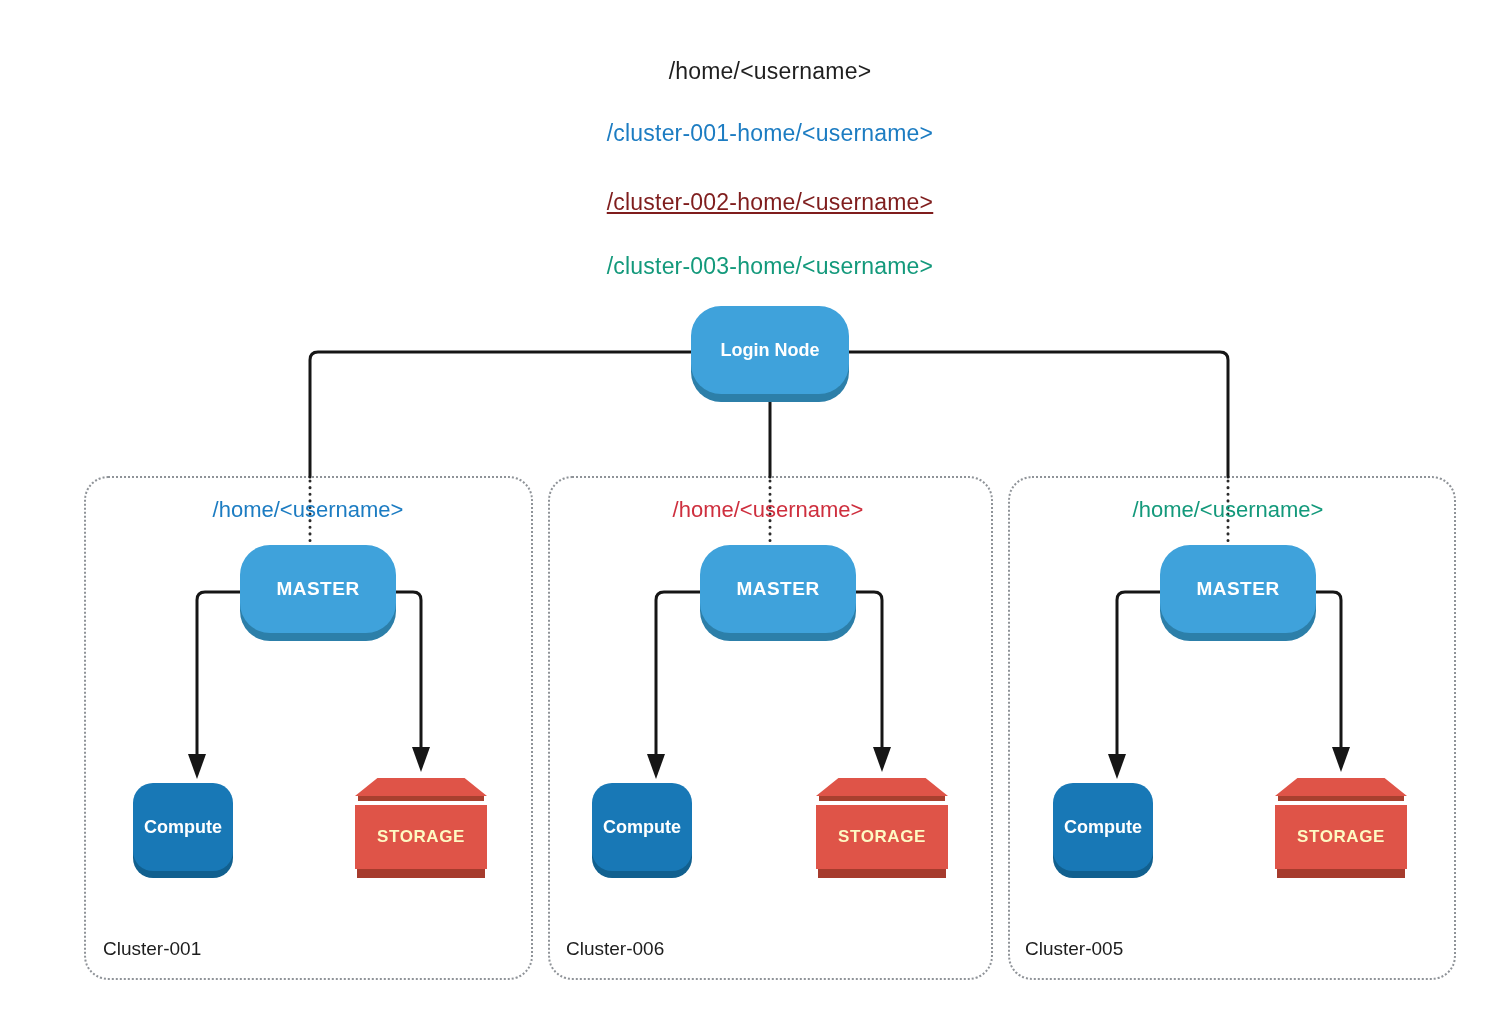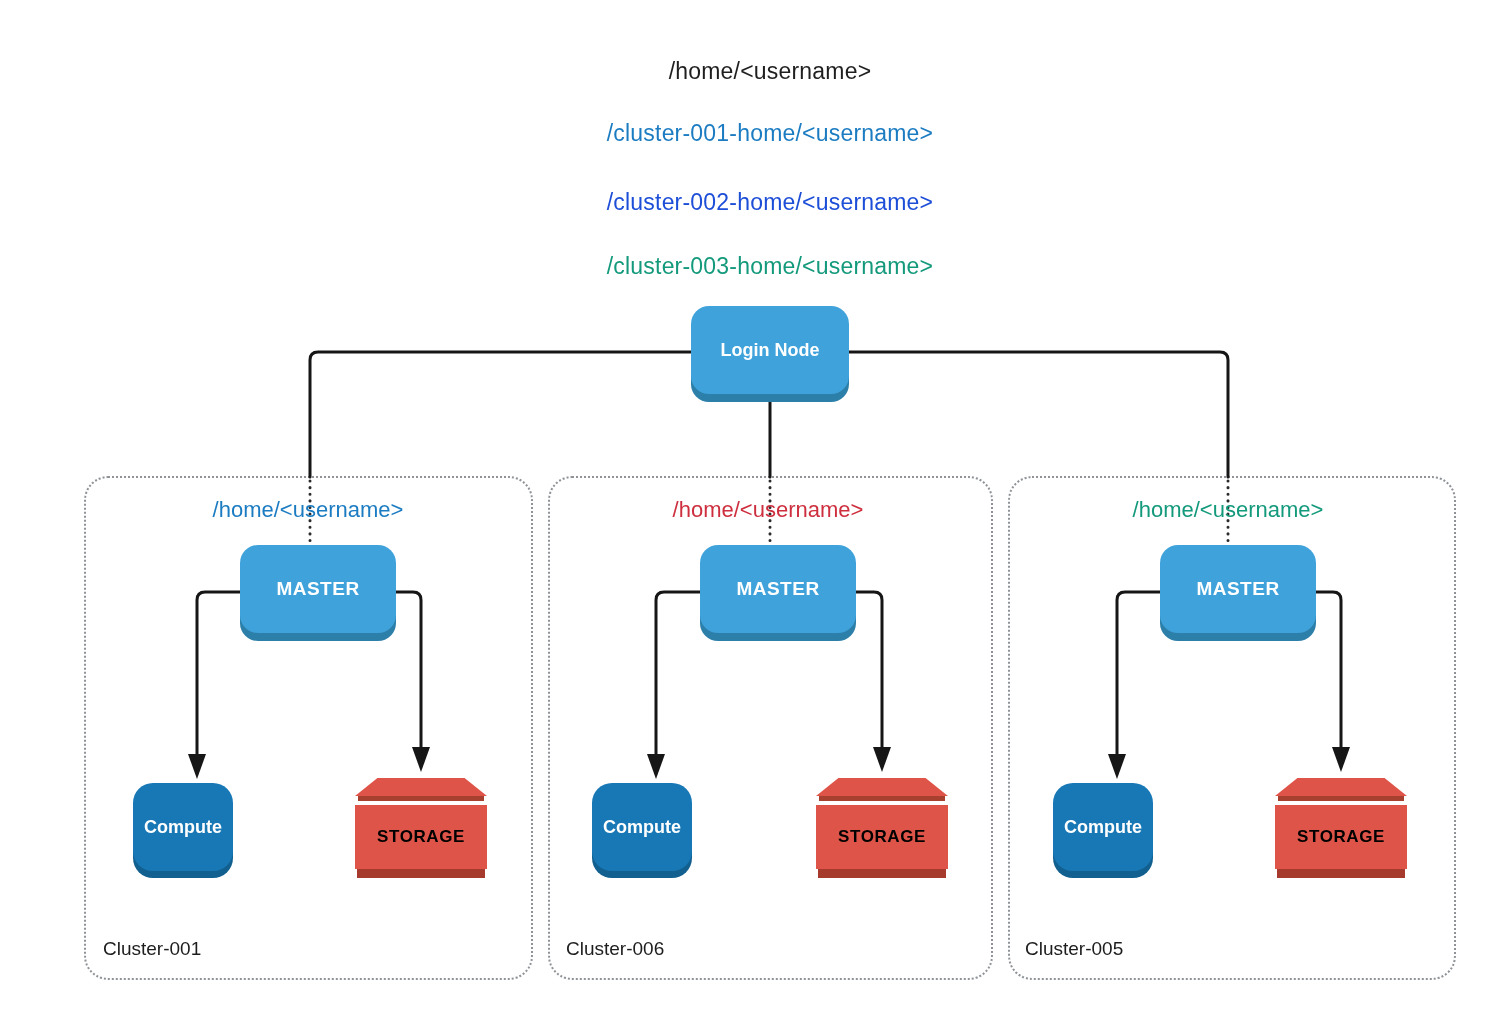--- a/index.html
+++ b/index.html
@@ -34,21 +34,21 @@
   .pl-3 { top: 253px; }
   
   .node {
     position: absolute;
     display: flex;
     align-items: center;
     justify-content: center;
     color: #ffffff;
     font-weight: bold;
     z-index: 2;
-    border-radius: 18px;
+    border-radius: 30px;
   }
   .login-node {
     left: 691px; top: 306px;
     width: 158px; height: 88px;
     background: #3fa2db;
     box-shadow: 0 8px 0 #2c7fa9;
     font-size: 18px;
   }
   .master {
     width: 156px; height: 88px;
@@ -114,21 +114,21 @@
     background: #a8402f;
   }
   .storage .box-body {
     position: absolute;
     left: 0; top: 27px;
     width: 132px; height: 64px;
     background: #df5448;
     display: flex;
     align-items: center;
     justify-content: center;
-    color: #000000;
+    color: #fef9c3;
     font-weight: bold;
     font-size: 17px;
     letter-spacing: 0.6px;
   }
   .storage .base-strip {
     position: absolute;
     left: 2px; right: 2px; top: 91px;
     height: 9px;
     background: #a63b2d;
   }
@@ -172,21 +172,21 @@
       <polygon points="412,747 430,747 421,772"></polygon>
       <polygon points="647,754 665,754 656,779"></polygon>
       <polygon points="873,747 891,747 882,772"></polygon>
       <polygon points="1108,754 1126,754 1117,779"></polygon>
       <polygon points="1332,747 1350,747 1341,772"></polygon>
     </g>
   </svg>
 
   <div class="path-line pl-0" style="color: rgb(31, 31, 31);">/home/&lt;username&gt;</div>
   <div class="path-line pl-1" style="color: rgb(28, 124, 194);">/cluster-001-home/&lt;username&gt;</div>
-  <div class="path-line pl-2" style="color: #1d4ed8;">/cluster-002-home/&lt;username&gt;</div>
+  <div class="path-line pl-2" style="color: #7f1d1d; text-decoration: underline;">/cluster-002-home/&lt;username&gt;</div>
   <div class="path-line pl-3" style="color: rgb(19, 153, 123);">/cluster-003-home/&lt;username&gt;</div>
 
   <div class="node login-node">Login Node</div>
 
   <div class="cluster cluster-1"></div>
   <div class="cluster cluster-2"></div>
   <div class="cluster cluster-3"></div>
 
   <div class="home-label" style="left: 308px; color: rgb(28, 124, 194);">/home/&lt;username&gt;</div>
   <div class="node master" style="left:240px; top:545px">MASTER</div>

